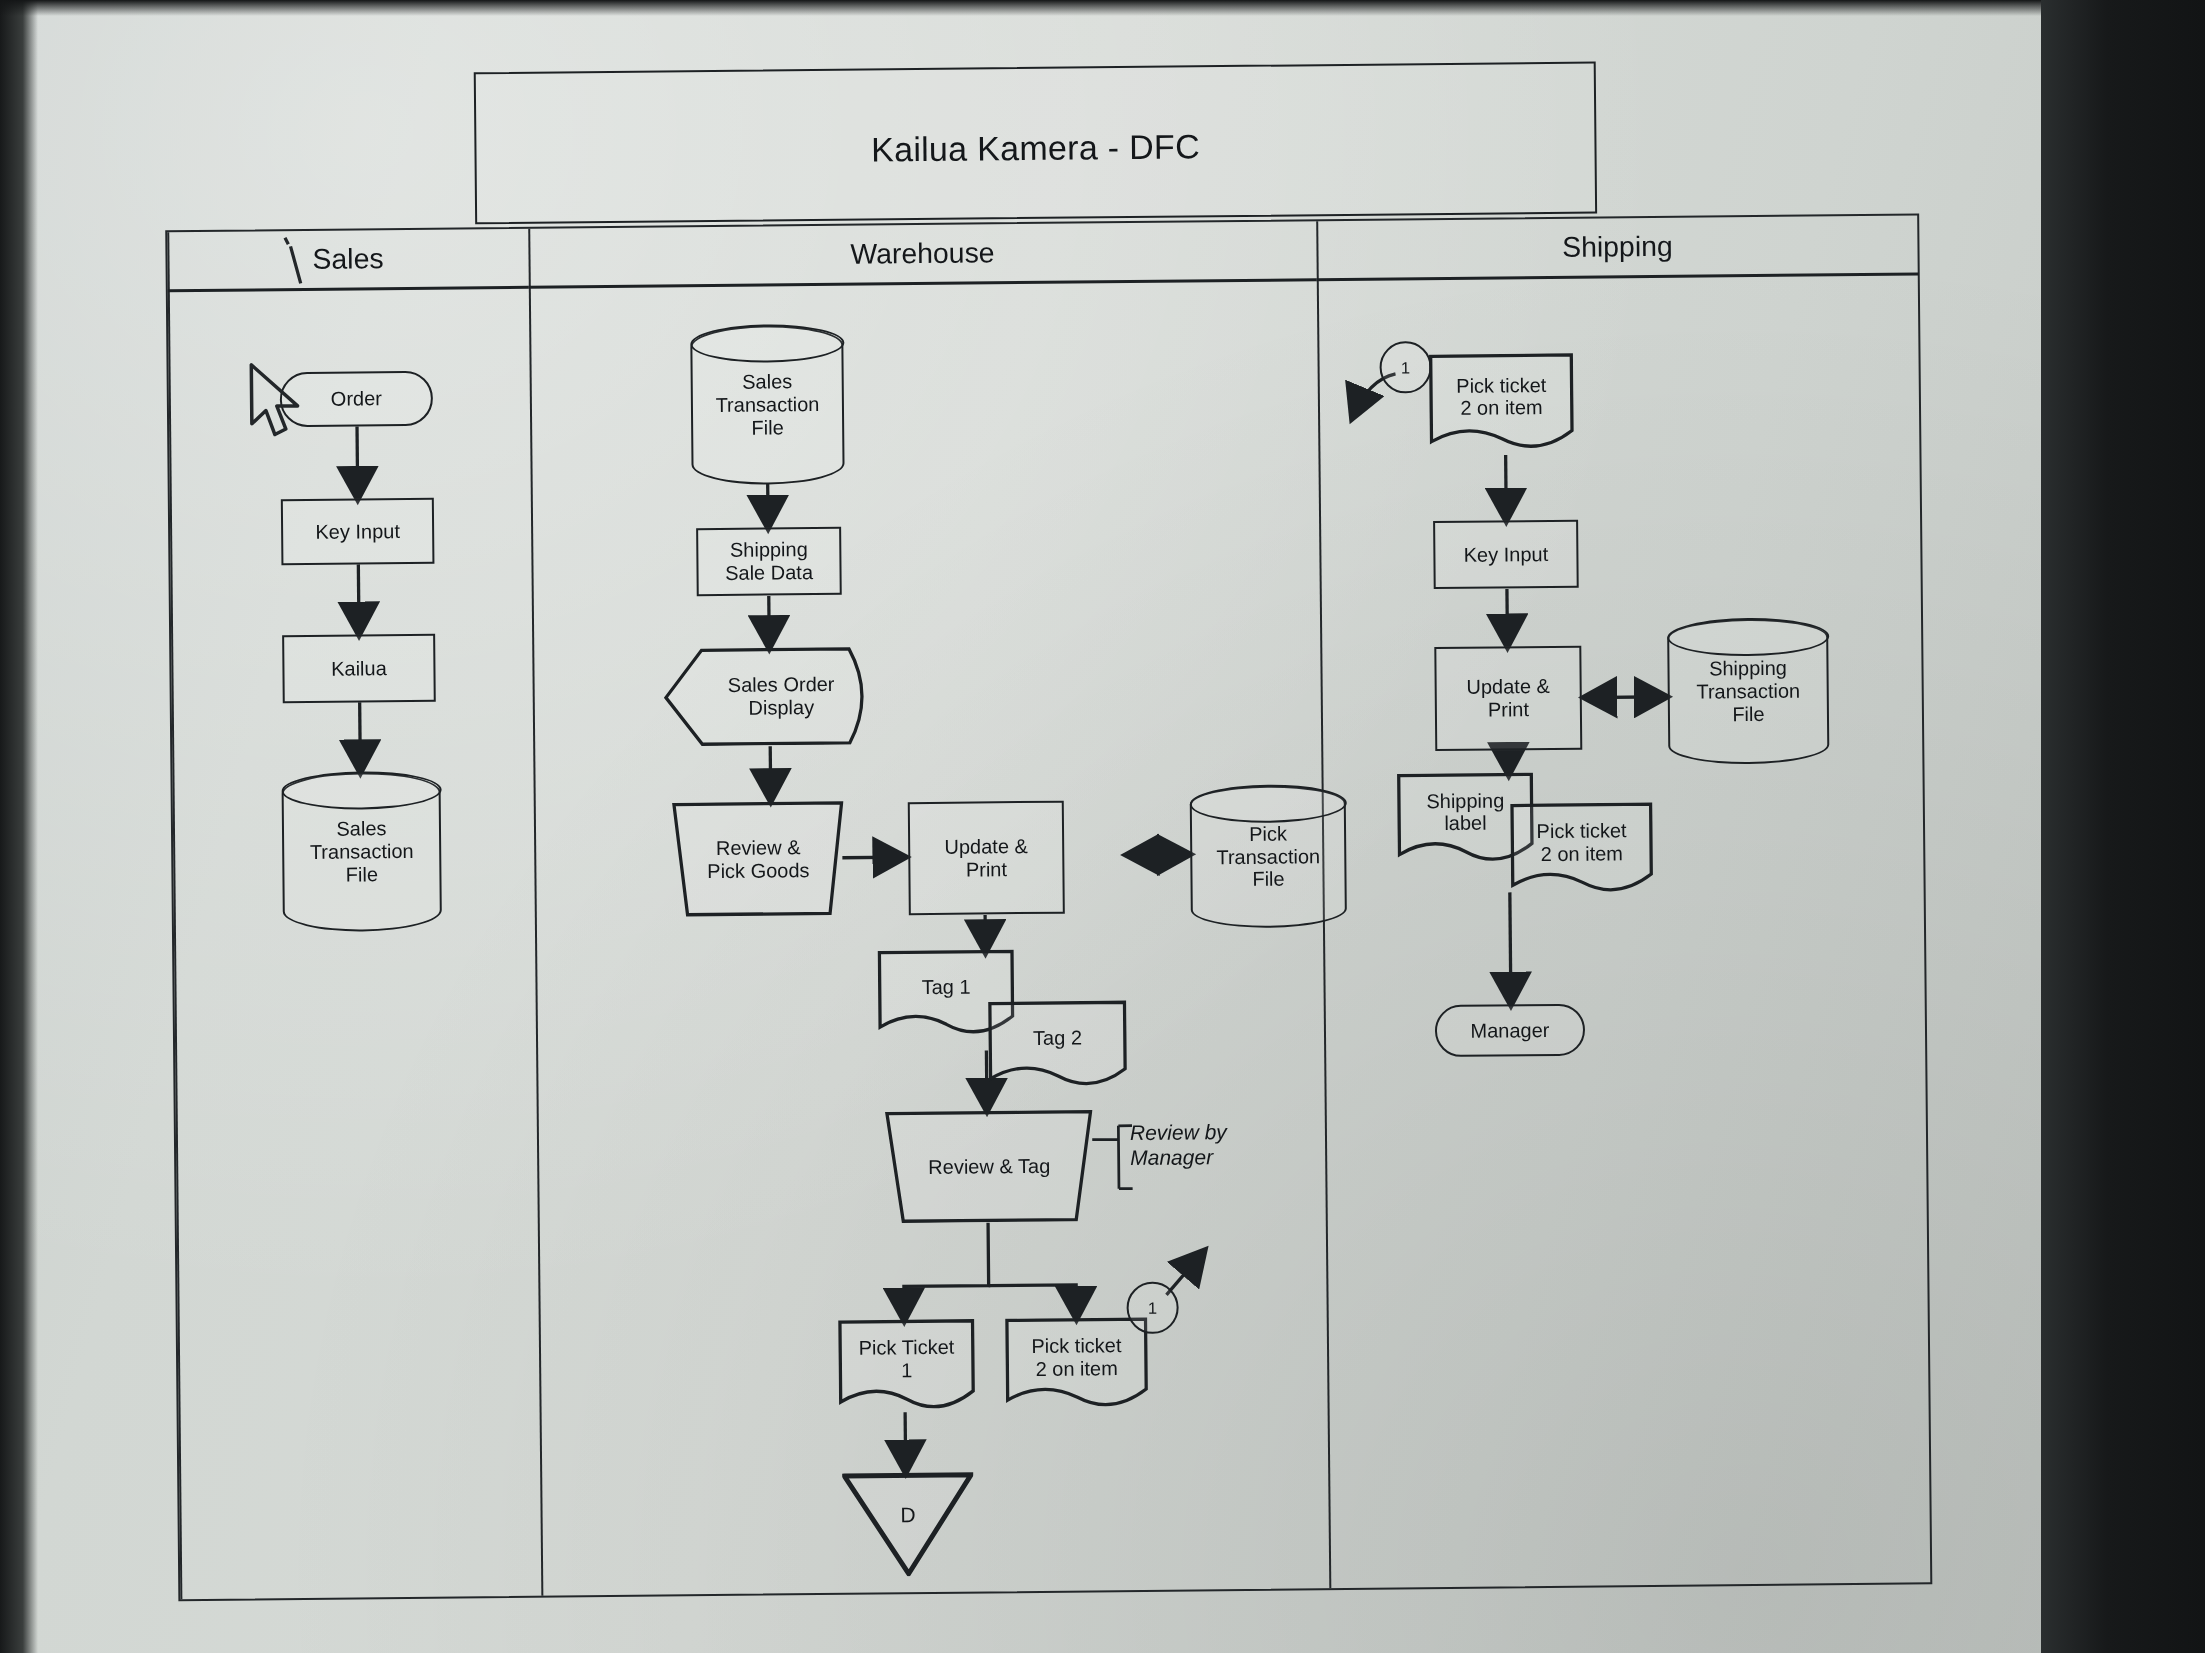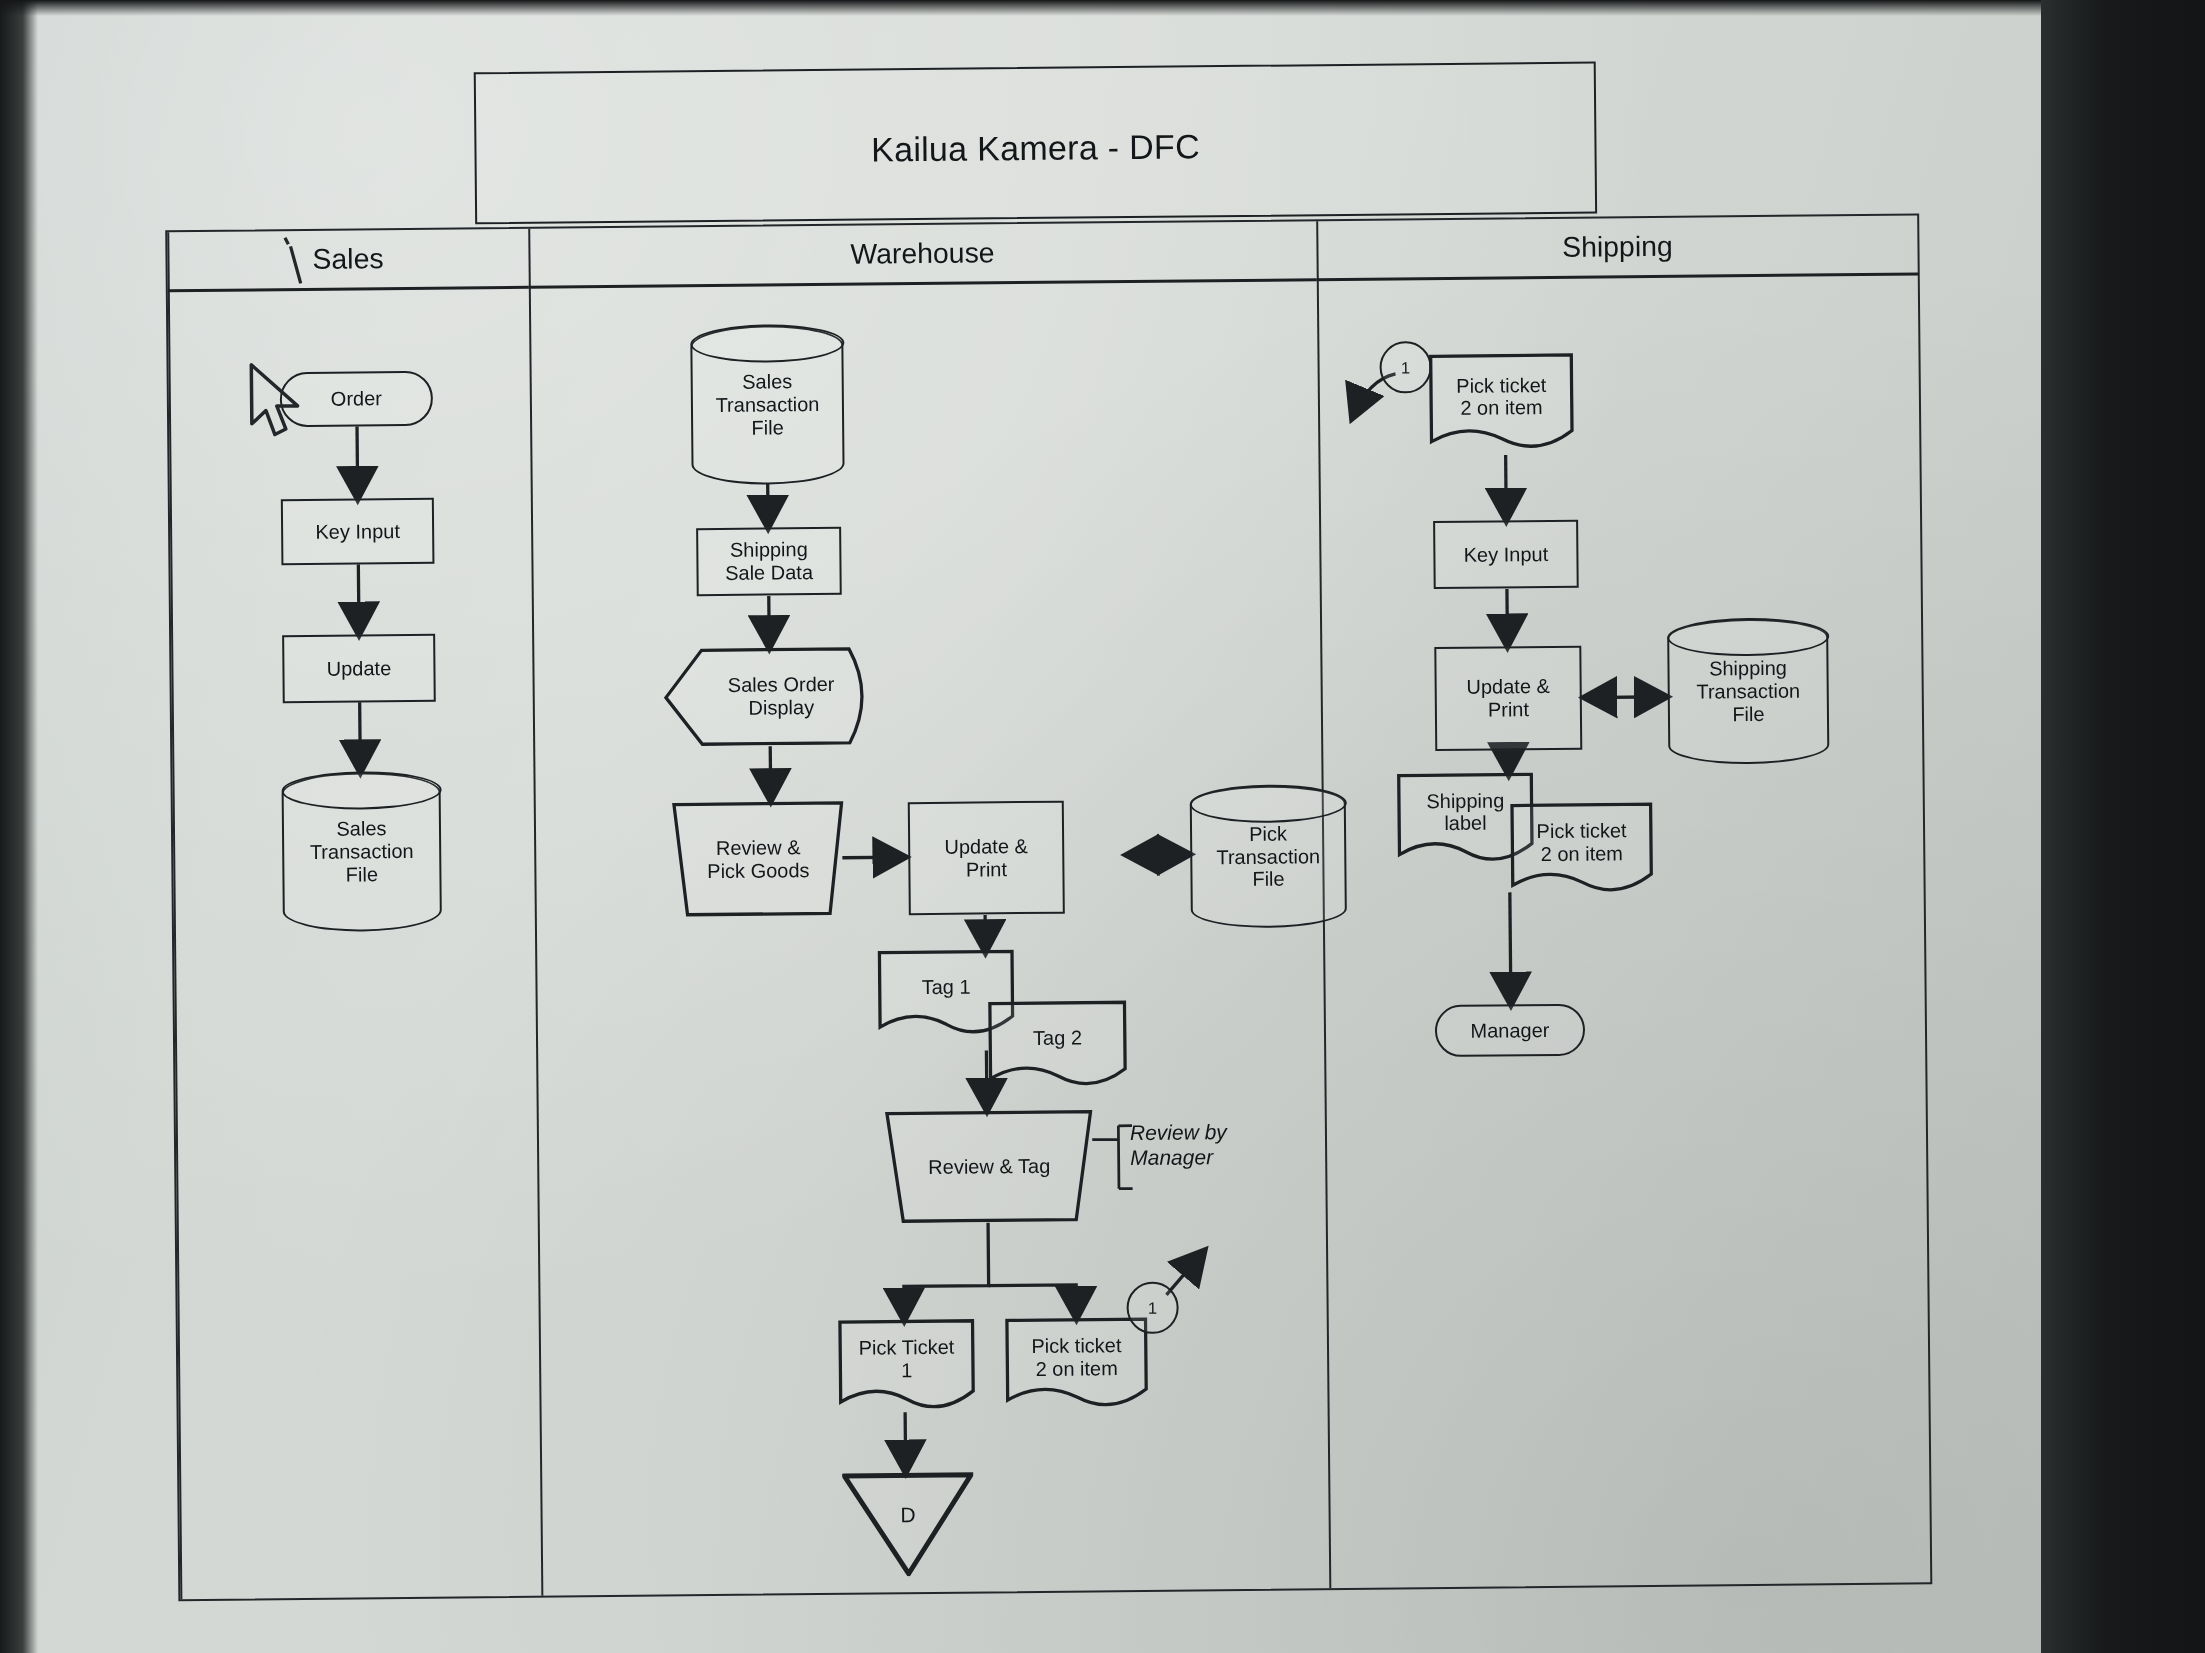--- a/index.html
+++ b/index.html
@@ -223,21 +223,21 @@
 
   <div class="node term" style="left:284px;top:365px;width:153px;height:55px;">
     <span>Order</span>
   </div>
 
   <div class="node rect" style="left:284px;top:492px;width:153px;height:66px;">
     <span>Key Input</span>
   </div>
 
   <div class="node rect" style="left:284px;top:628px;width:153px;height:68px;">
-    <span>Update</span>
+    <span>Kailua</span>
   </div>
 
   <div class="node cyl" style="left:282px;top:766px;width:159px;height:159px;">
     <div class="cylbody"></div>
     <div class="cyltop"></div>
     <div class="cyltext">
       <div>Sales</div>
       <div>Transaction</div>
       <div>File</div>
     </div>

